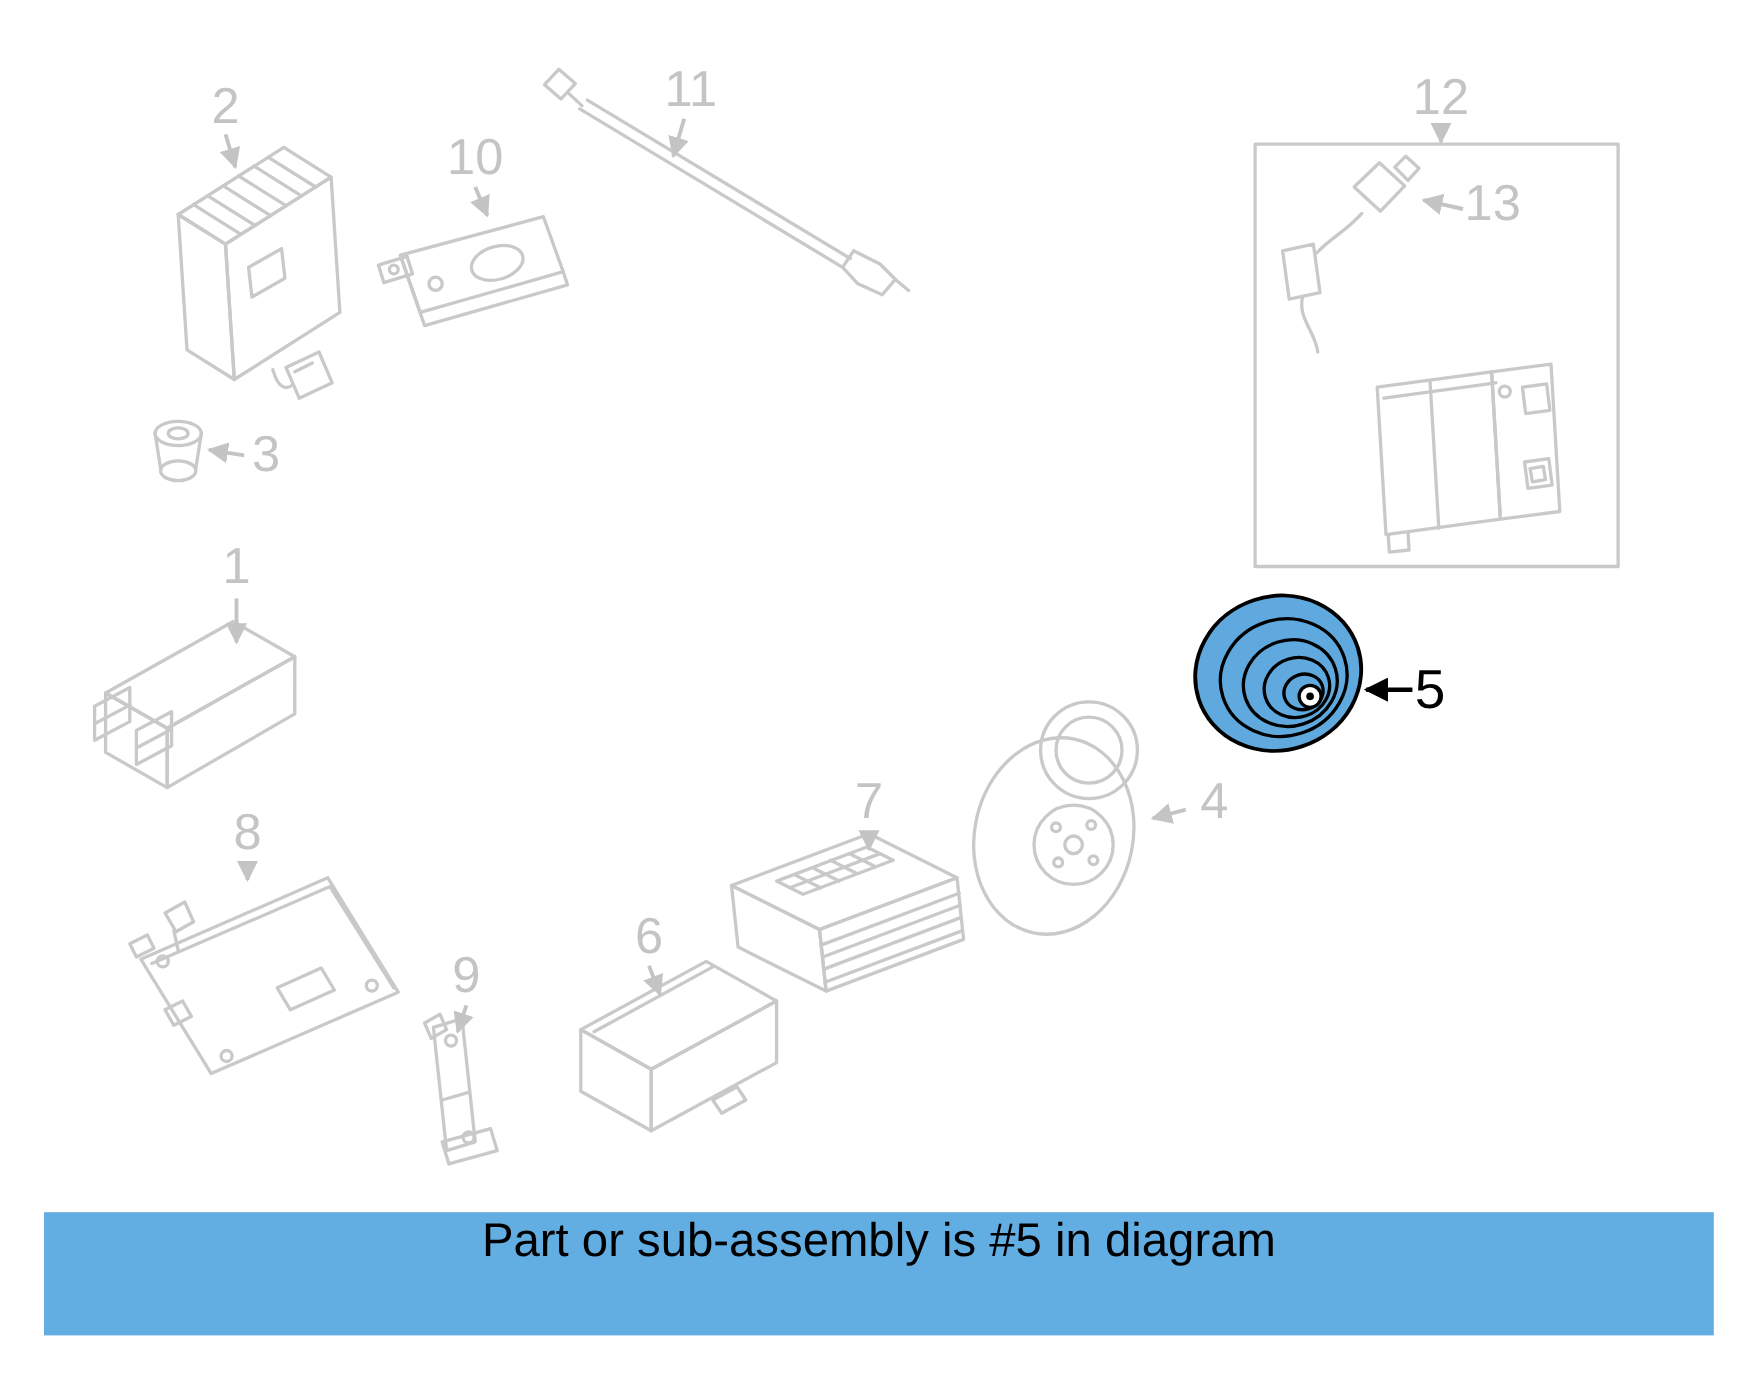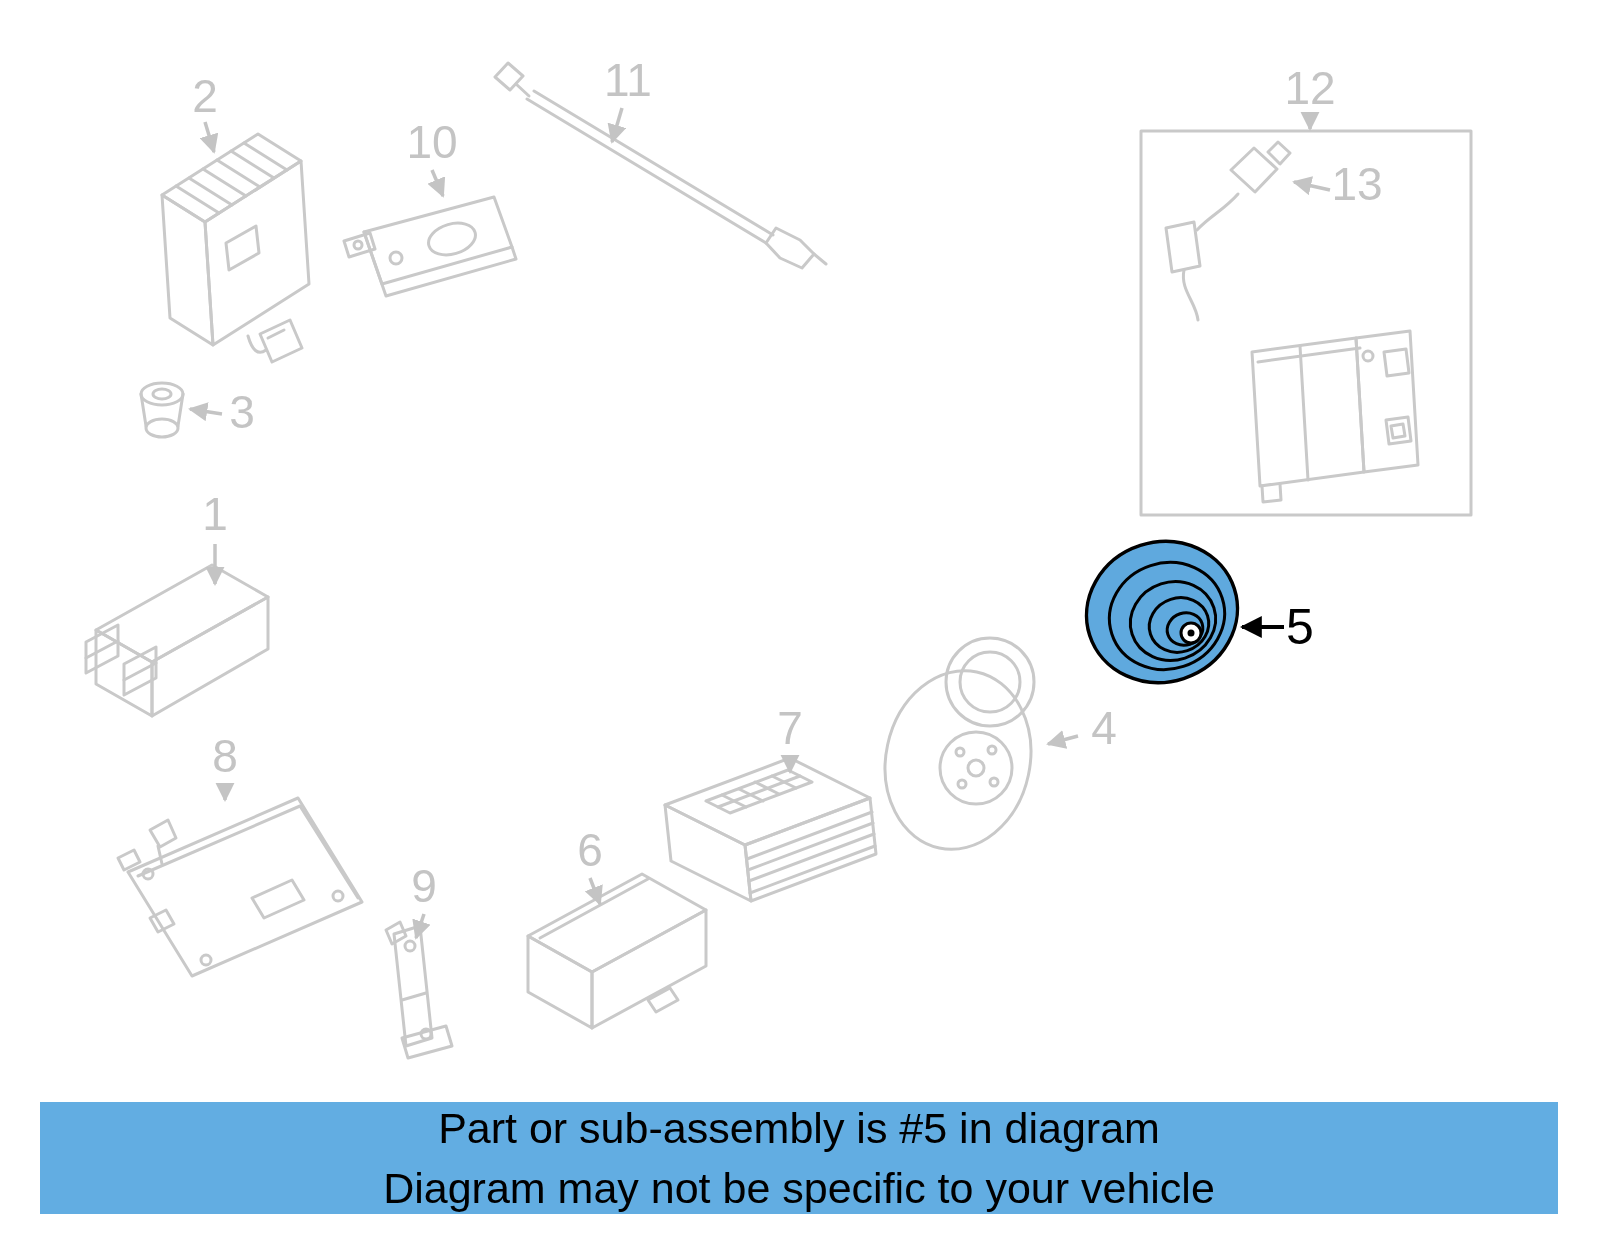--- a/index.html
+++ b/index.html
@@ -262,16 +262,15 @@
       <circle class="hl-dot" cx="1191" cy="633" r="3.5"></circle>
     </g>
     <line class="arrow-black" x1="1284" y1="627" x2="1242" y2="627"></line>
     <text class="lbl-black" x="1300" y="644">5</text>
   </g>
 
 </svg>
 
 <div class="banner">
   <div>Part or sub-assembly is #5 in diagram</div>
-  <div>Diagram may not be specific to your vehicle</div>
 </div>
 
 </div>
 
 </body></html>

